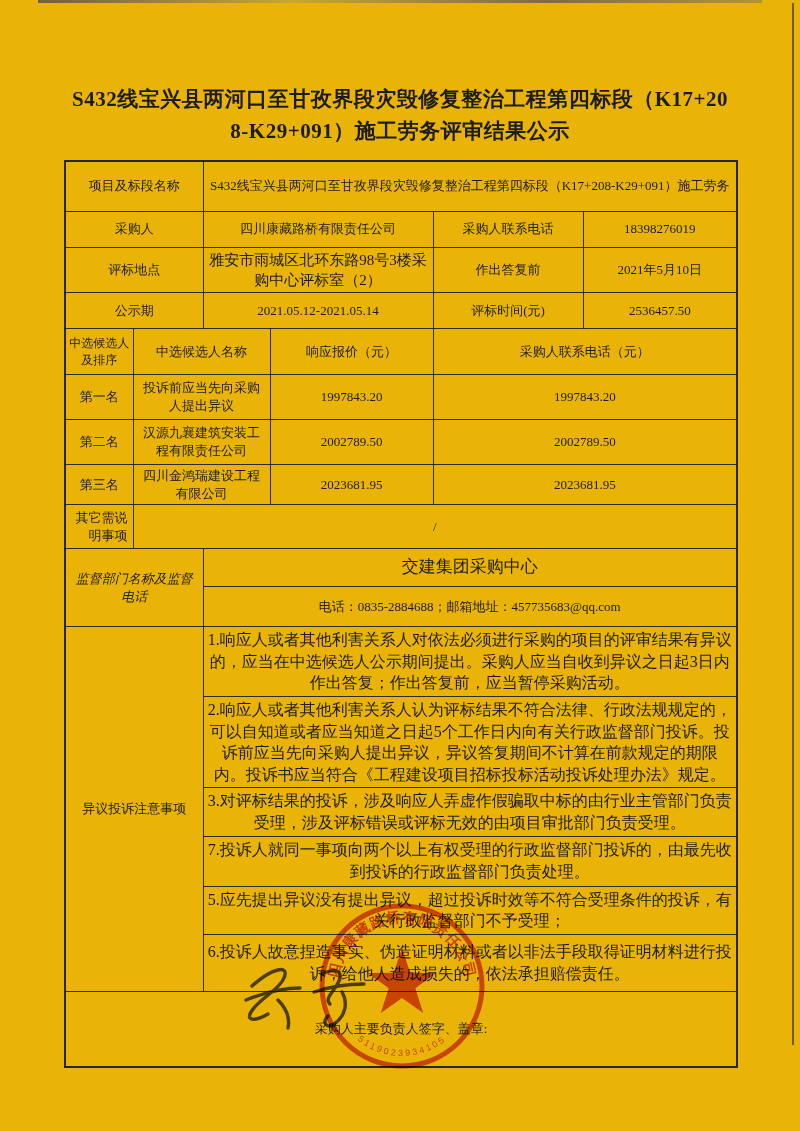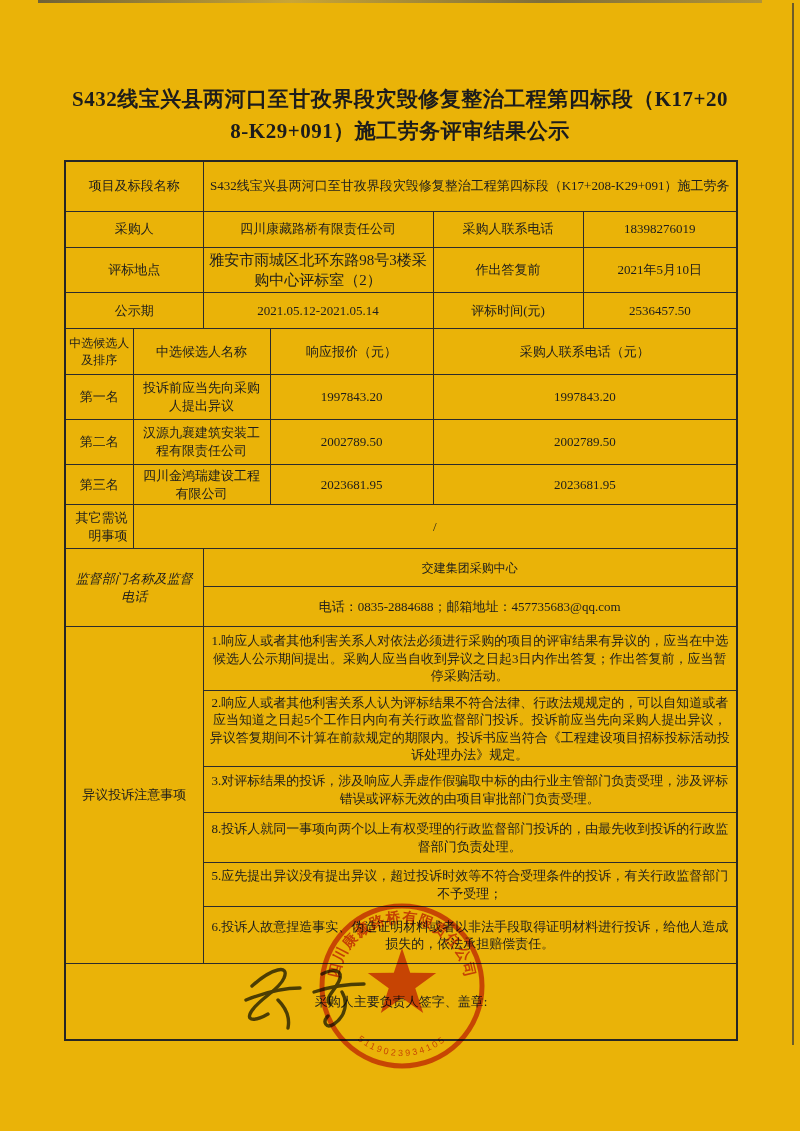--- a/index.html
+++ b/index.html
@@ -19,21 +19,21 @@
     position:absolute;left:64px;top:160px;width:673px;border-collapse:collapse;table-layout:fixed;
     font-size:13px;color:#1d1d1d;
   }
   table.doc td{
     border:1px solid #2c2c2c;text-align:center;vertical-align:middle;
     padding:2px 4px;word-break:break-all;line-height:1.35;
   }
   table.doc{border:2px solid #262626;}
   td.lbl{padding:2px 6px;}
   td.lbl-wide{padding:2px 14px;font-style:italic;}
-  td.para{text-align:left;font-size:13px;line-height:16.5px;padding:4px 8px;}
+  td.para{text-align:left;font-size:16px;line-height:16.5px;padding:4px 8px;}
   td.sig-cell{text-align:left;vertical-align:middle;padding-left:6px;}
   .r1{height:50px}.r2{height:36px}.r3{height:44px}.r4{height:36px}
   .r5{height:46px}.r6{height:45px}.r7{height:45px}.r8{height:36px}
   .r9{height:40px}.r10a{height:38px}.r10b{height:40px}
   .ri1{height:64px}.ri2{height:76px}.ri3{height:46px}.ri4{height:50px}.ri5{height:44px}.ri6{height:57px}
   .r12{height:76px}
   .seal-svg{position:absolute;left:316px;top:900px;width:174px;height:174px;mix-blend-mode:multiply;opacity:.92;}
   .sign-svg{position:absolute;left:238px;top:948px;width:140px;height:90px;mix-blend-mode:multiply;}
 </style>
 </head>
@@ -109,38 +109,38 @@
       <td colspan="2">2023681.95</td>
     </tr>
 
     <tr class="r9">
       <td style="text-align:right;padding:4px 5px">其它需说明事项</td>
       <td colspan="5">/</td>
     </tr>
 
     <tr class="r10a">
       <td colspan="2" rowspan="2" class="lbl-wide">监督部门名称及监督电话</td>
-      <td colspan="4" style="font-size:12px">交建集团采购中心</td>
+      <td colspan="4" style="font-size:17px">交建集团采购中心</td>
     </tr>
     <tr class="r10b">
       <td colspan="4">电话：0835-2884688；邮箱地址：457735683@qq.com</td>
     </tr>
 
     <tr class="ri1">
       <td colspan="2" rowspan="6" class="lbl">异议投诉注意事项</td>
       <td colspan="4" class="para">1.响应人或者其他利害关系人对依法必须进行采购的项目的评审结果有异议的，应当在中选候选人公示期间提出。采购人应当自收到异议之日起3日内作出答复；作出答复前，应当暂停采购活动。</td>
     </tr>
     <tr class="ri2">
       <td colspan="4" class="para">2.响应人或者其他利害关系人认为评标结果不符合法律、行政法规规定的，可以自知道或者应当知道之日起5个工作日内向有关行政监督部门投诉。投诉前应当先向采购人提出异议，异议答复期间不计算在前款规定的期限内。投诉书应当符合《工程建设项目招标投标活动投诉处理办法》规定。</td>
     </tr>
     <tr class="ri3">
       <td colspan="4" class="para">3.对评标结果的投诉，涉及响应人弄虚作假骗取中标的由行业主管部门负责受理，涉及评标错误或评标无效的由项目审批部门负责受理。</td>
     </tr>
     <tr class="ri4">
-      <td colspan="4" class="para">8.投诉人就同一事项向两个以上有权受理的行政监督部门投诉的，由最先收到投诉的行政监督部门负责处理。</td>
+      <td colspan="4" class="para">7.投诉人就同一事项向两个以上有权受理的行政监督部门投诉的，由最先收到投诉的行政监督部门负责处理。</td>
     </tr>
     <tr class="ri5">
       <td colspan="4" class="para">5.应先提出异议没有提出异议，超过投诉时效等不符合受理条件的投诉，有关行政监督部门不予受理；</td>
     </tr>
     <tr class="ri6">
       <td colspan="4" class="para">6.投诉人故意捏造事实、伪造证明材料或者以非法手段取得证明材料进行投诉，给他人造成损失的，依法承担赔偿责任。</td>
     </tr>
 
     <tr class="r12">
       <td colspan="6" class="sig-cell">采购人主要负责人签字、盖章:</td>

